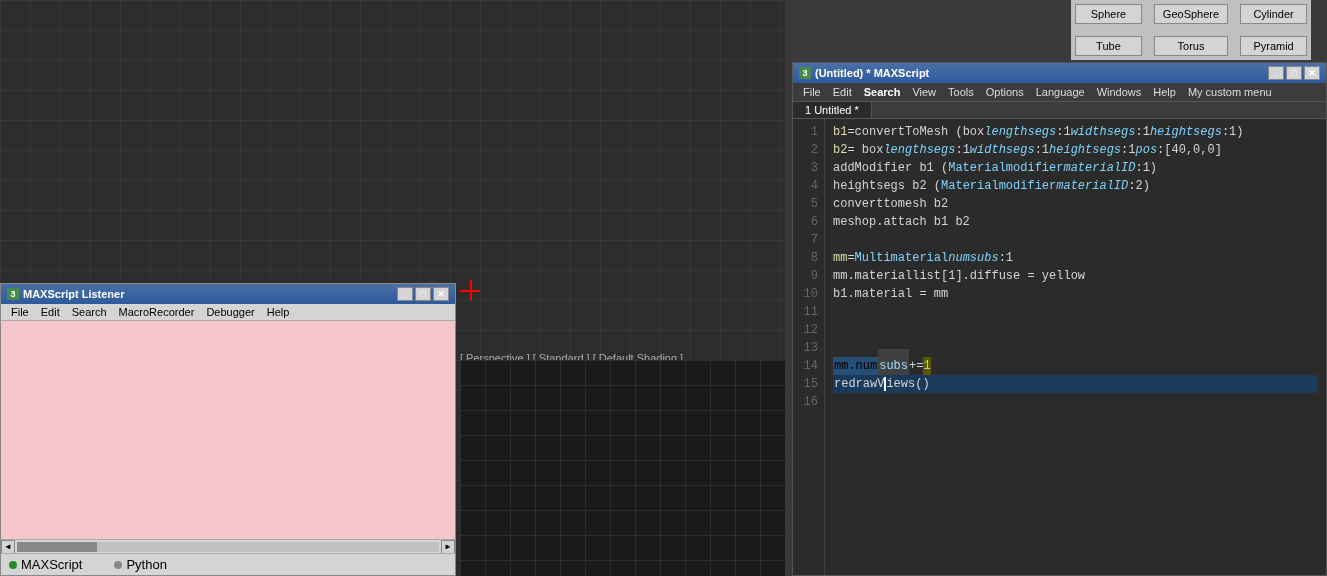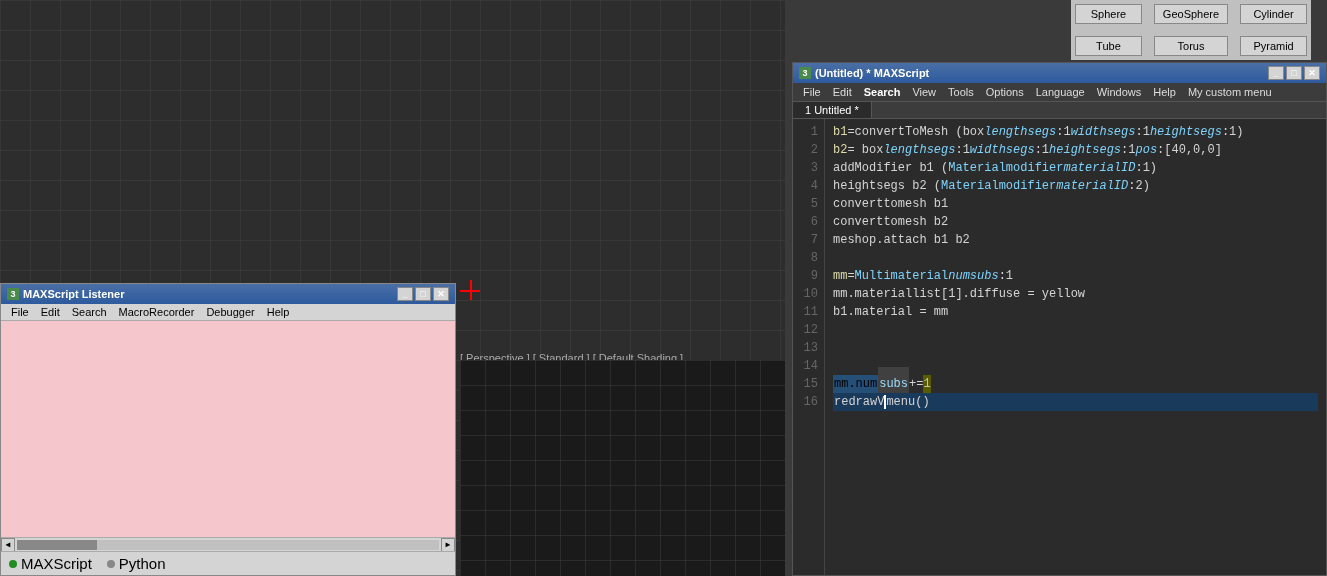--- a/index.html
+++ b/index.html
@@ -191,24 +191,24 @@
       border: 1px solid #888;
       display: flex;
       align-items: center;
       justify-content: center;
       font-size: 8px;
       cursor: pointer;
     }
     .listener-tabs {
       background: #d4d4d4;
       display: flex;
-      gap: 15px;
+      gap: 32px;
       padding: 3px 8px;
       font-family: Arial, sans-serif;
-      font-size: 15px;
+      font-size: 13px;
       border-top: 1px solid #aaa;
       align-items: center;
     }
     .tab-item {
       display: flex;
       align-items: center;
       gap: 4px;
       cursor: pointer;
     }
     .tab-dot {
@@ -489,23 +489,20 @@
       </div>
 
       <div class="code-line">
         <span class="c-white">heightsegs b2 (</span>
         <span class="c-green">Materialmodifier</span>
         <span class="c-white"> </span>
         <span class="c-green c-italic">materialID</span>
         <span class="c-white">:2)</span>
       </div>
 
-      <div class="code-line">
-        <span class="c-white">converttomesh b1</span>
-      </div>
 
       <div class="code-line">
         <span class="c-white">converttomesh b2</span>
       </div>
 
       <div class="code-line">
         <span class="c-white">meshop.attach b1 b2</span>
       </div>
 
       <div class="code-line"></div>
@@ -534,17 +531,17 @@
       <div class="code-line"></div>
 
       <div class="code-line">
         <span style="background:#264f78; padding:0 1px;">mm.num</span>
           <span style="background:#404040; color:#9cdcfe; padding:8px 1px;">subs</span>
         <span class="c-white"> += </span>
         <span style="background:#5a5a00; color:#b5cea8;">1</span>
       </div>
 
       <div class="code-line cursor-line">
-        <span style="background:#1a3a5c; padding:0 1px;"><span class="c-white">redrawV</span><span class="cursor"></span><span class="c-white">menu()</span></span>
+        <span style="background:#1a3a5c; padding:0 1px;"><span class="c-white">redrawV</span><span class="cursor"></span><span class="c-white">iews()</span></span>
       </div>
     </div>
   </div>
 </div>
 
 </body></html>

